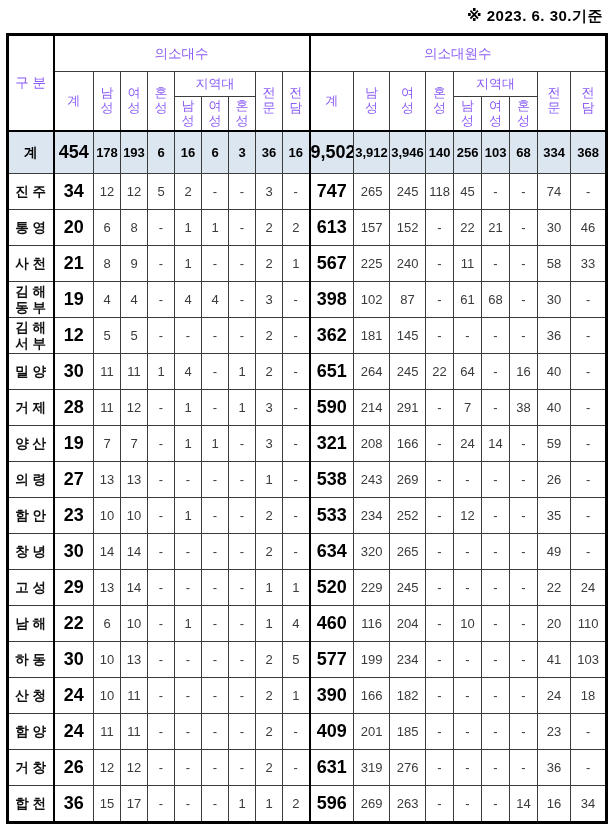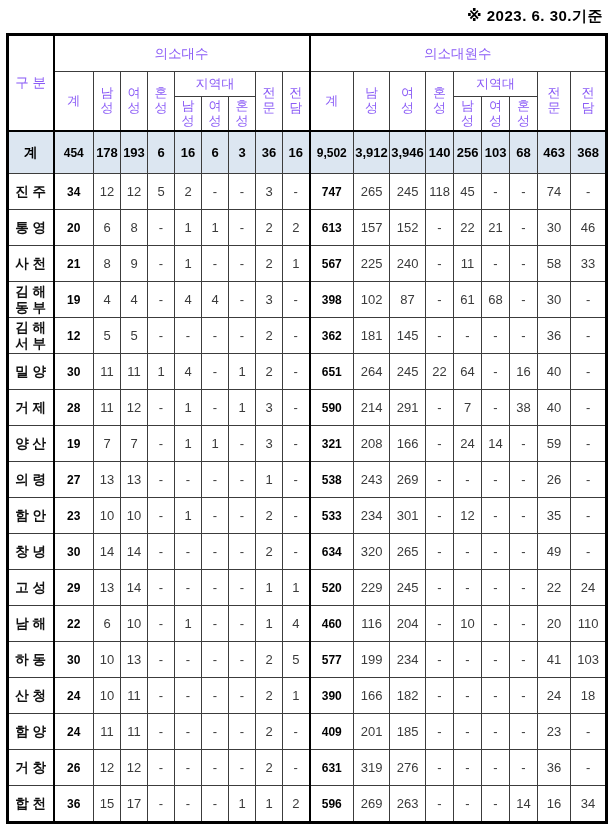--- a/index.html
+++ b/index.html
@@ -56,21 +56,21 @@
     height: 35px;
   }
   tbody th.region {
     font-weight: bold;
     font-size: 13.5px;
     color: #111;
     white-space: pre-line;
     line-height: 1.15;
     background: #fff;
   }
-  tbody td.bold { font-weight: bold; color: #000; font-size: 12px; margin-top: 21px; }
+  tbody td.bold { font-weight: bold; color: #000; font-size: 18px; margin-top: 21px; }
   tbody tr.total th, tbody tr.total td {
     background: #dce6f1;
     font-weight: bold;
     color: #000;
     border-top: 2.5px solid #000;
     height: 41px;
   }
 </style>
 </head>
 <body>
@@ -159,21 +159,21 @@
           <td>3</td>
           <td>36</td>
           <td>16</td>
           <td class="bold bl-thick">9,502</td>
           <td>3,912</td>
           <td>3,946</td>
           <td>140</td>
           <td>256</td>
           <td>103</td>
           <td>68</td>
-          <td>463</td>
+          <td>334</td>
           <td>368</td>
         </tr>
         <tr>
           <th class="region">진 주</th>
           <td class="bold bl-thick">34</td>
           <td>12</td>
           <td>12</td>
           <td>5</td>
           <td>2</td>
           <td>-</td>
@@ -366,21 +366,21 @@
           <td>10</td>
           <td>10</td>
           <td>-</td>
           <td>1</td>
           <td>-</td>
           <td>-</td>
           <td>2</td>
           <td>-</td>
           <td class="bold bl-thick">533</td>
           <td>234</td>
-          <td>301</td>
+          <td>252</td>
           <td>-</td>
           <td>12</td>
           <td>-</td>
           <td>-</td>
           <td>35</td>
           <td>-</td>
         </tr>
         <tr>
           <th class="region">창 녕</th>
           <td class="bold bl-thick">30</td>

